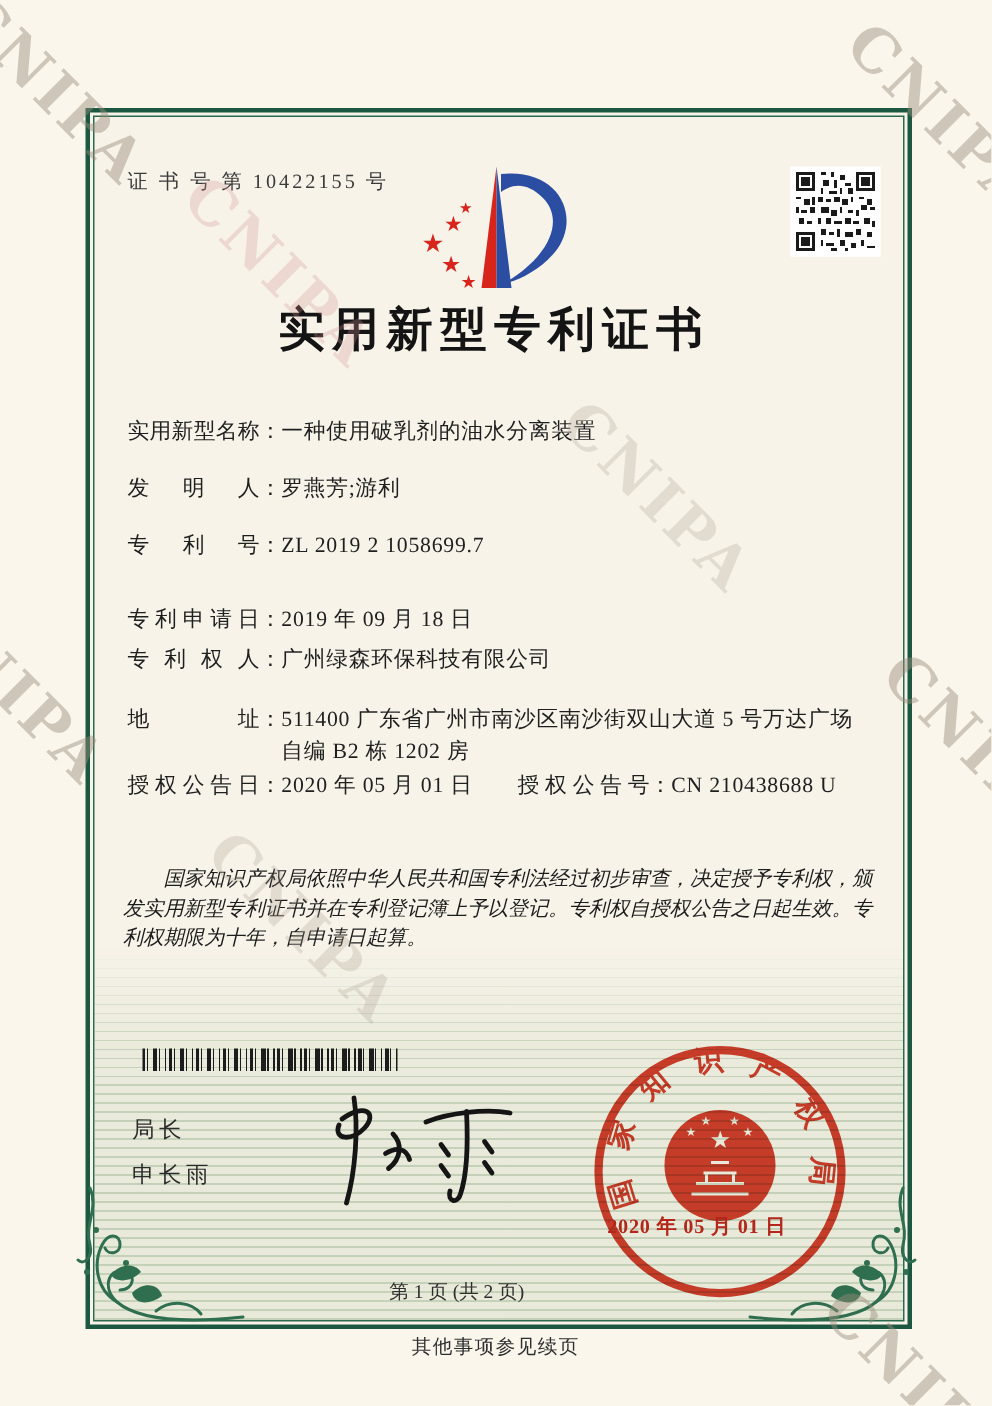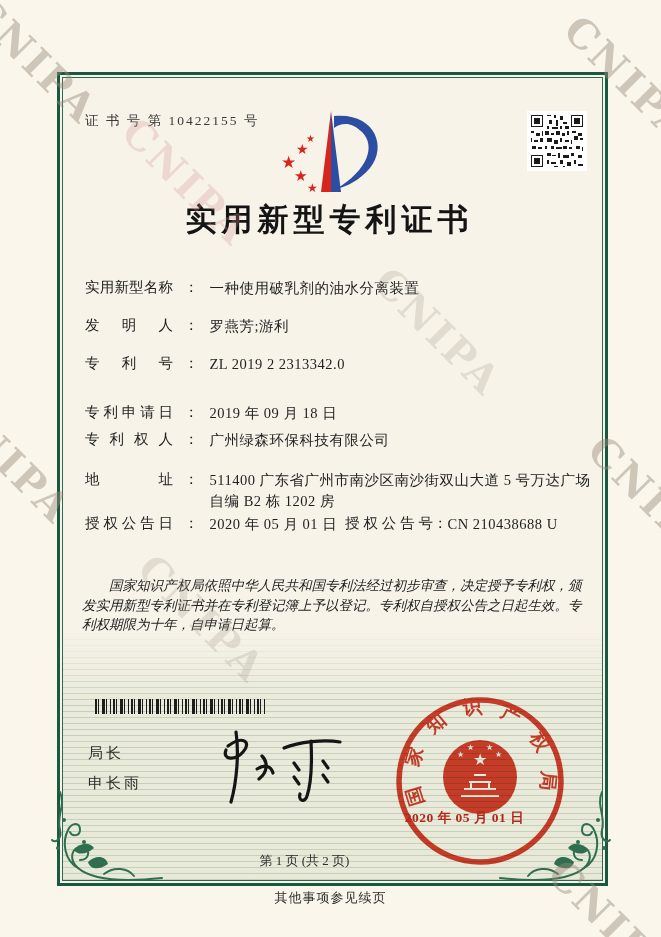--- a/index.html
+++ b/index.html
@@ -21,21 +21,21 @@
        -webkit-mask-image:linear-gradient(to bottom, transparent, #000 28%);
        mask-image:linear-gradient(to bottom, transparent, #000 28%);}
   
   .cert-no{position:absolute;left:85px;top:112px;font-size:13.5px;letter-spacing:2px;color:#3a3a3a;z-index:3;text-align:right;}
   .logo{position:absolute;left:276px;top:106px;z-index:3;}
   .qr{position:absolute;left:527px;top:111px;width:60px;height:60px;background:#fff;padding:0;z-index:3;
       display:flex;align-items:center;justify-content:center;}
   .title{position:absolute;left:57px;width:545px;top:199px;text-align:center;font-size:31px;font-weight:bold;
       letter-spacing:5px;color:#141414;z-index:3;}
   
-  .row{position:absolute;left:85px;font-size:14.5px;color:#1f1f1f;z-index:3;display:flex;align-items:flex-start;gap:11px;}
+  .row{position:absolute;left:85px;font-size:14.5px;color:#1f1f1f;z-index:3;display:flex;align-items:flex-start;}
   .lab{display:inline-block;width:88px;text-align:justify;text-align-last:justify;text-justify:inter-character;flex:0 0 88px;}
   .colon{flex:0 0 auto;}
   .val{letter-spacing:0.5px;white-space:pre-line;line-height:21px;}
   .pair2{position:absolute;left:260px;top:0;display:flex;}
   
   .legal{position:absolute;left:82px;top:543px;width:504px;z-index:3;font-style:italic;
       font-size:13.5px;line-height:19.5px;color:#1c1c1c;margin-top:33px;}
   .legal p{margin:0;text-indent:2em;}
   
   .barcode{position:absolute;left:95px;top:699px;width:170px;height:15px;z-index:3;
@@ -195,21 +195,21 @@
     <span class="val">一种使用破乳剂的油水分离装置</span>
   </div>
   <div class="row" style="top:316px;">
     <span class="lab">发明人</span>
       <span class="colon">：</span>
     <span class="val">罗燕芳;游利</span>
   </div>
   <div class="row" style="top:354px;">
     <span class="lab">专利号</span>
       <span class="colon">：</span>
-    <span class="val">ZL 2019 2 2313342.0</span>
+    <span class="val">ZL 2019 2 1058699.7</span>
   </div>
   <div class="row" style="top:392px;margin-top:11px;">
     <span class="lab">专利申请日</span>
       <span class="colon">：</span>
     <span class="val">2019 年 09 月 18 日</span>
   </div>
   <div class="row" style="top:430px;">
     <span class="lab">专利权人</span>
       <span class="colon">：</span>
     <span class="val">广州绿森环保科技有限公司</span>

